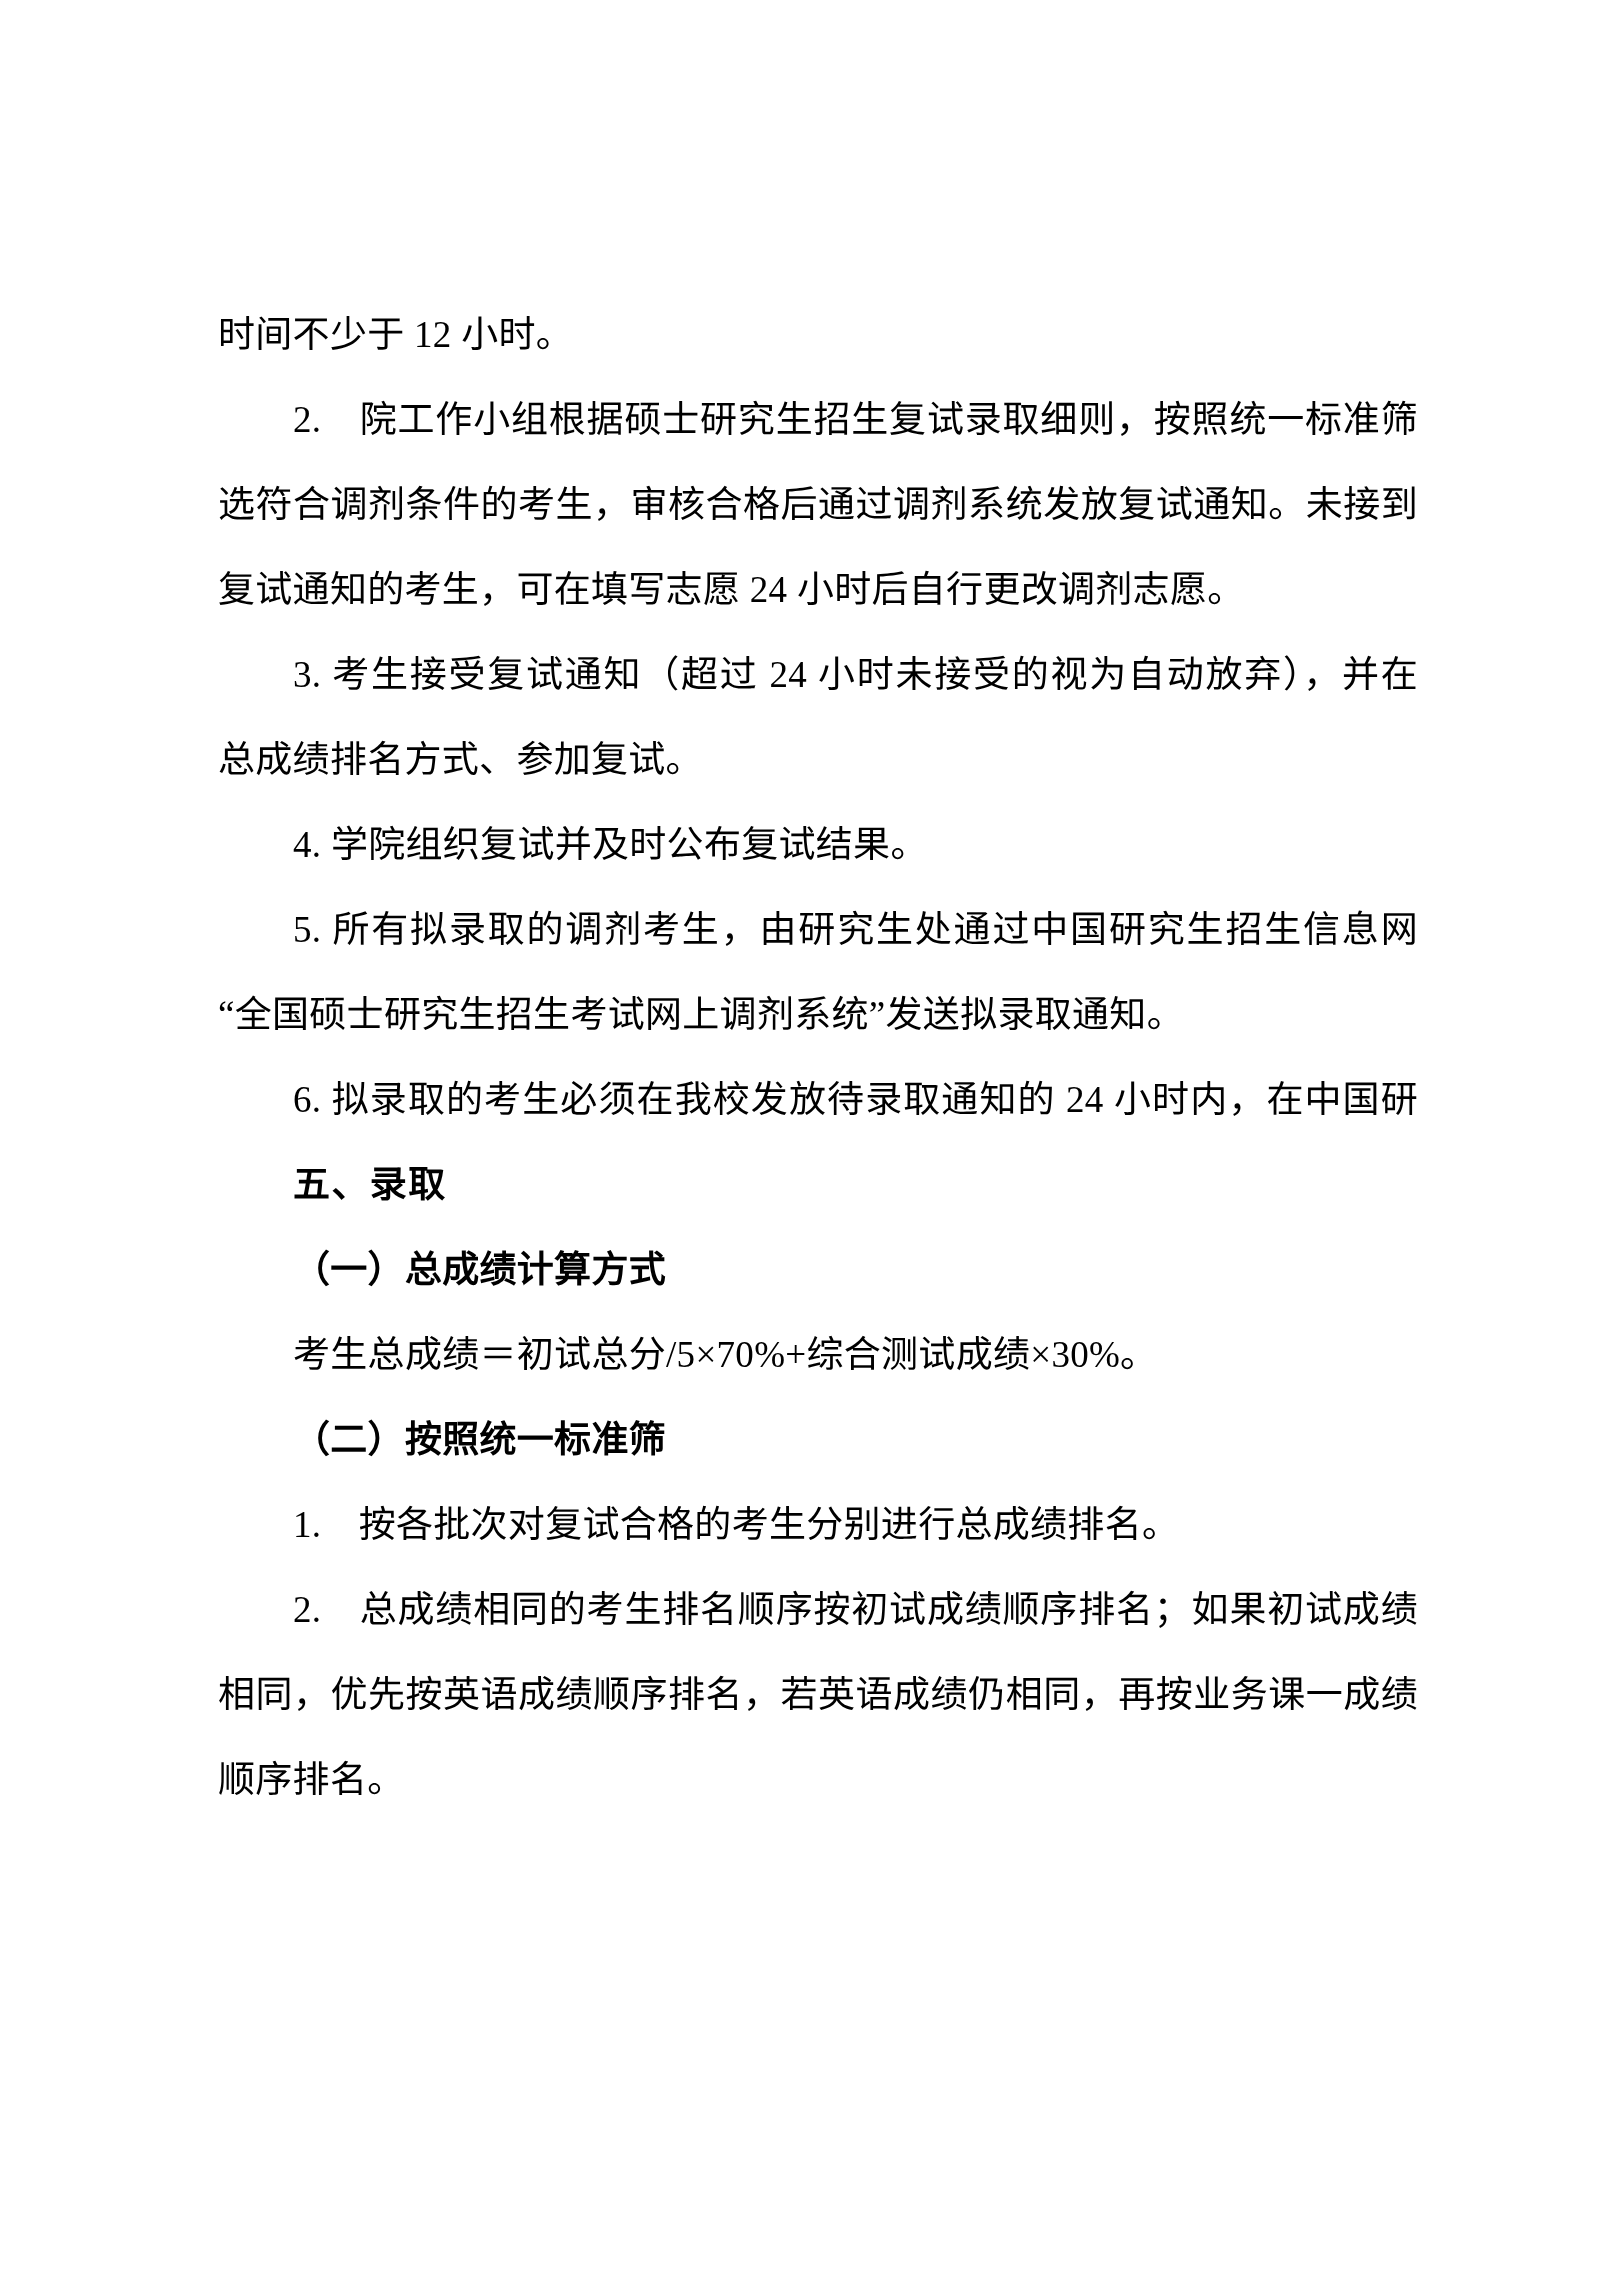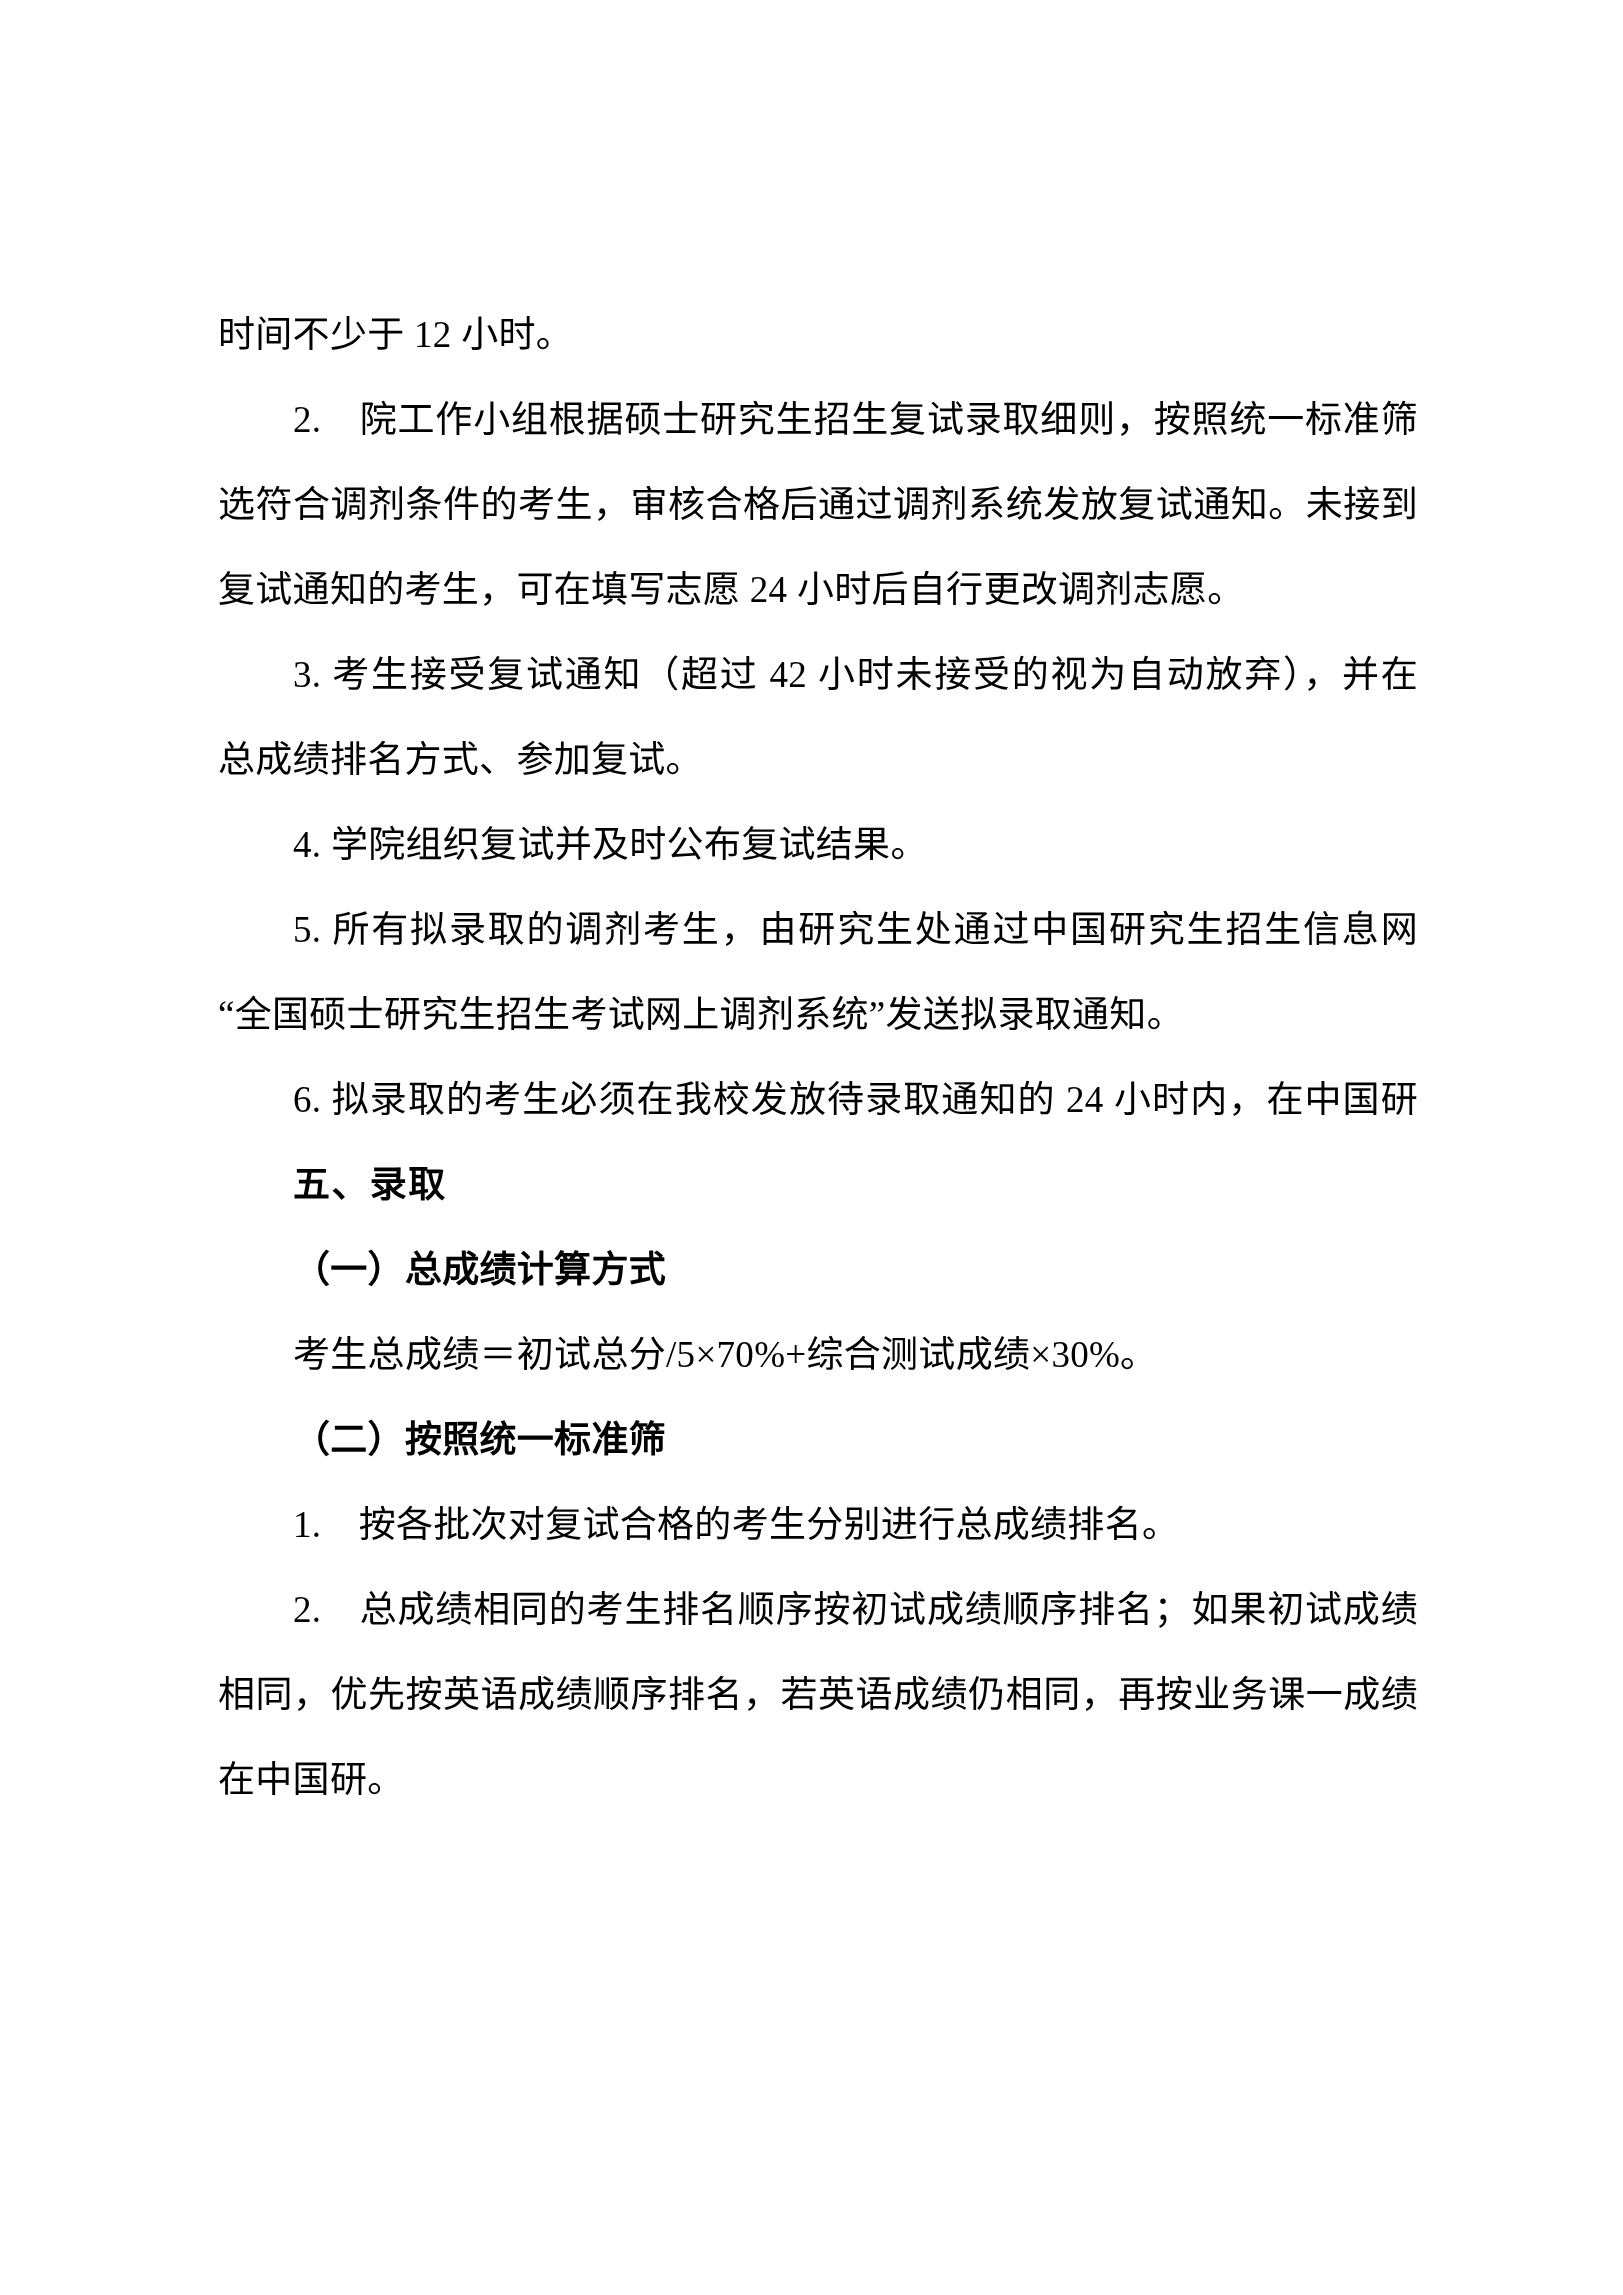--- a/index.html
+++ b/index.html
@@ -49,29 +49,29 @@
 </style>
 </head>
 <body>
 
 <div class="page">
   <div class="textblock">
     <div class="ln">时间不少于 12 小时。</div>
     <div class="ln ind fill">2.　院工作小组根据硕士研究生招生复试录取细则，按照统一标准筛</div>
     <div class="ln fill">选符合调剂条件的考生，审核合格后通过调剂系统发放复试通知。未接到</div>
     <div class="ln">复试通知的考生，可在填写志愿 24 小时后自行更改调剂志愿。</div>
-    <div class="ln ind fill">3. 考生接受复试通知（超过 42 小时未接受的视为自动放弃），并在</div>
+    <div class="ln ind fill">3. 考生接受复试通知（超过 24 小时未接受的视为自动放弃），并在</div>
     <div class="ln">总成绩排名方式、参加复试。</div>
     <div class="ln ind">4. 学院组织复试并及时公布复试结果。</div>
     <div class="ln ind fill">5. 所有拟录取的调剂考生，由研究生处通过中国研究生招生信息网</div>
     <div class="ln">“全国硕士研究生招生考试网上调剂系统”发送拟录取通知。</div>
     <div class="ln ind fill">6. 拟录取的考生必须在我校发放待录取通知的 24 小时内，在中国研</div>
     <div class="ln ind heading">五、录取</div>
     <div class="ln ind subheading">（一）总成绩计算方式</div>
     <div class="ln ind">考生总成绩＝初试总分/5×70%+综合测试成绩×30%。</div>
     <div class="ln ind subheading">（二）按照统一标准筛</div>
     <div class="ln ind">1.　按各批次对复试合格的考生分别进行总成绩排名。</div>
     <div class="ln ind fill">2.　总成绩相同的考生排名顺序按初试成绩顺序排名；如果初试成绩</div>
     <div class="ln fill">相同，优先按英语成绩顺序排名，若英语成绩仍相同，再按业务课一成绩</div>
-    <div class="ln">在中国研。</div>
+    <div class="ln">顺序排名。</div>
   </div>
 </div>
 
 
 </body></html>

